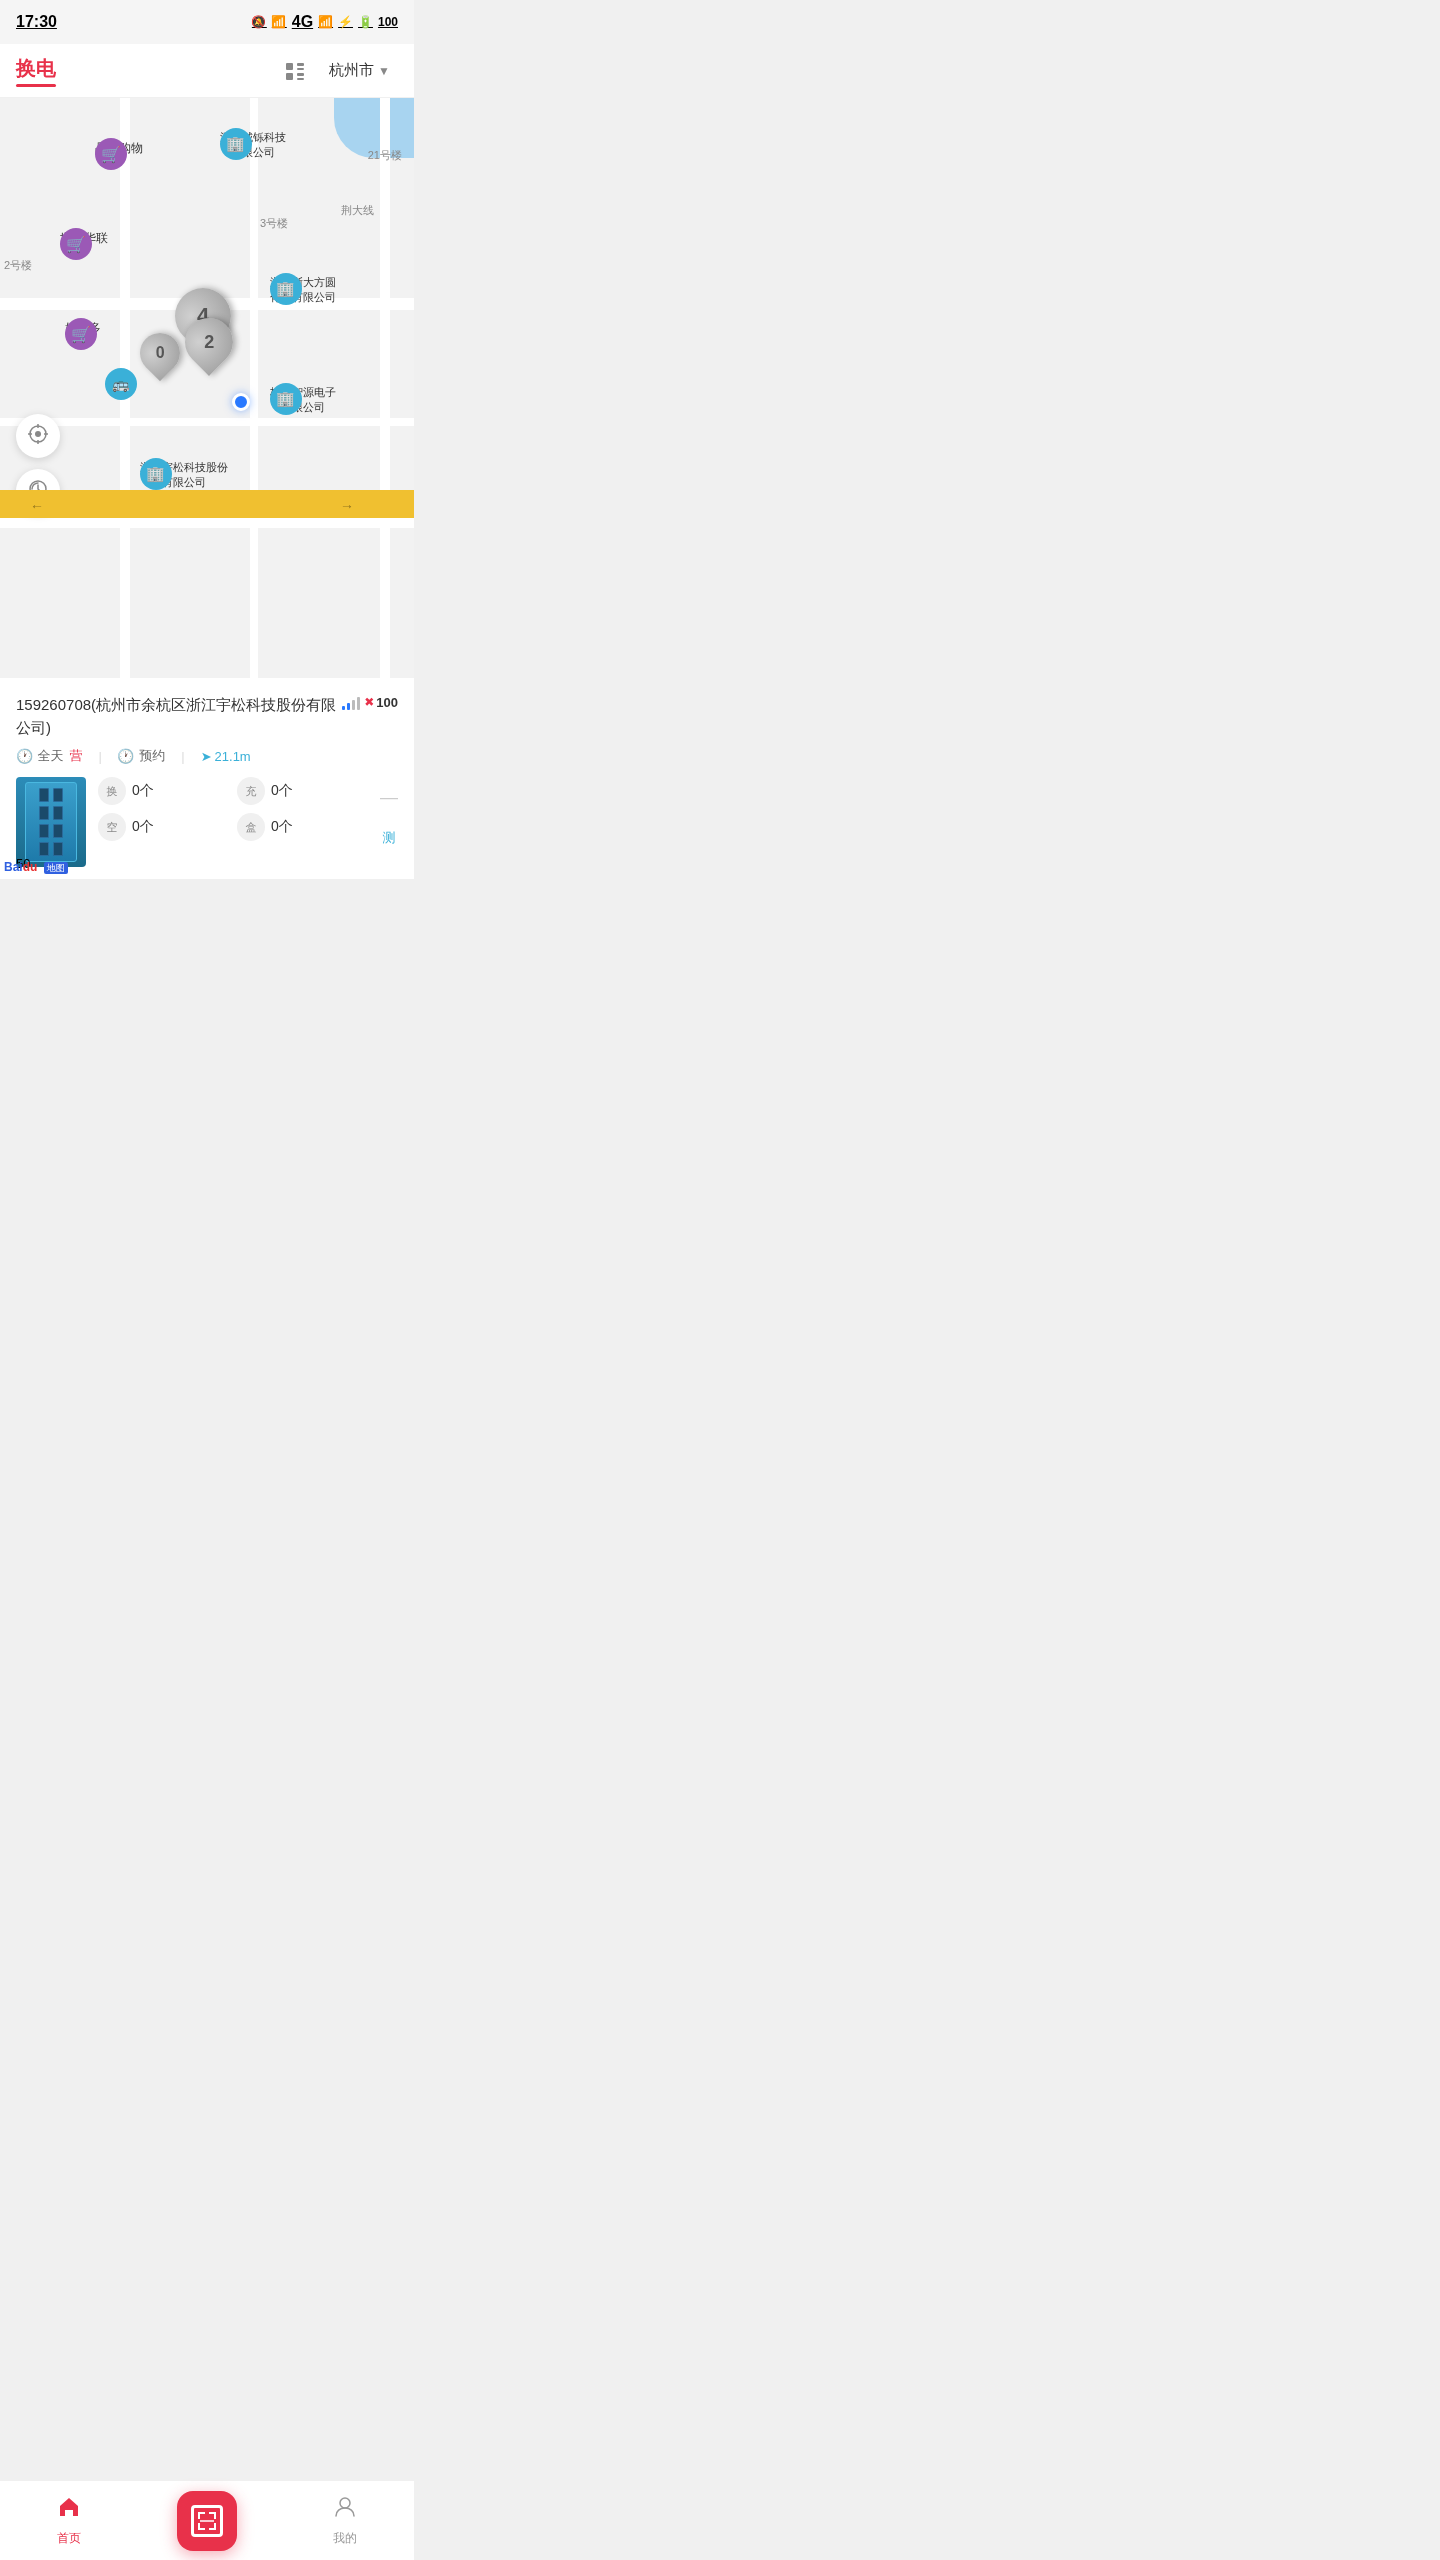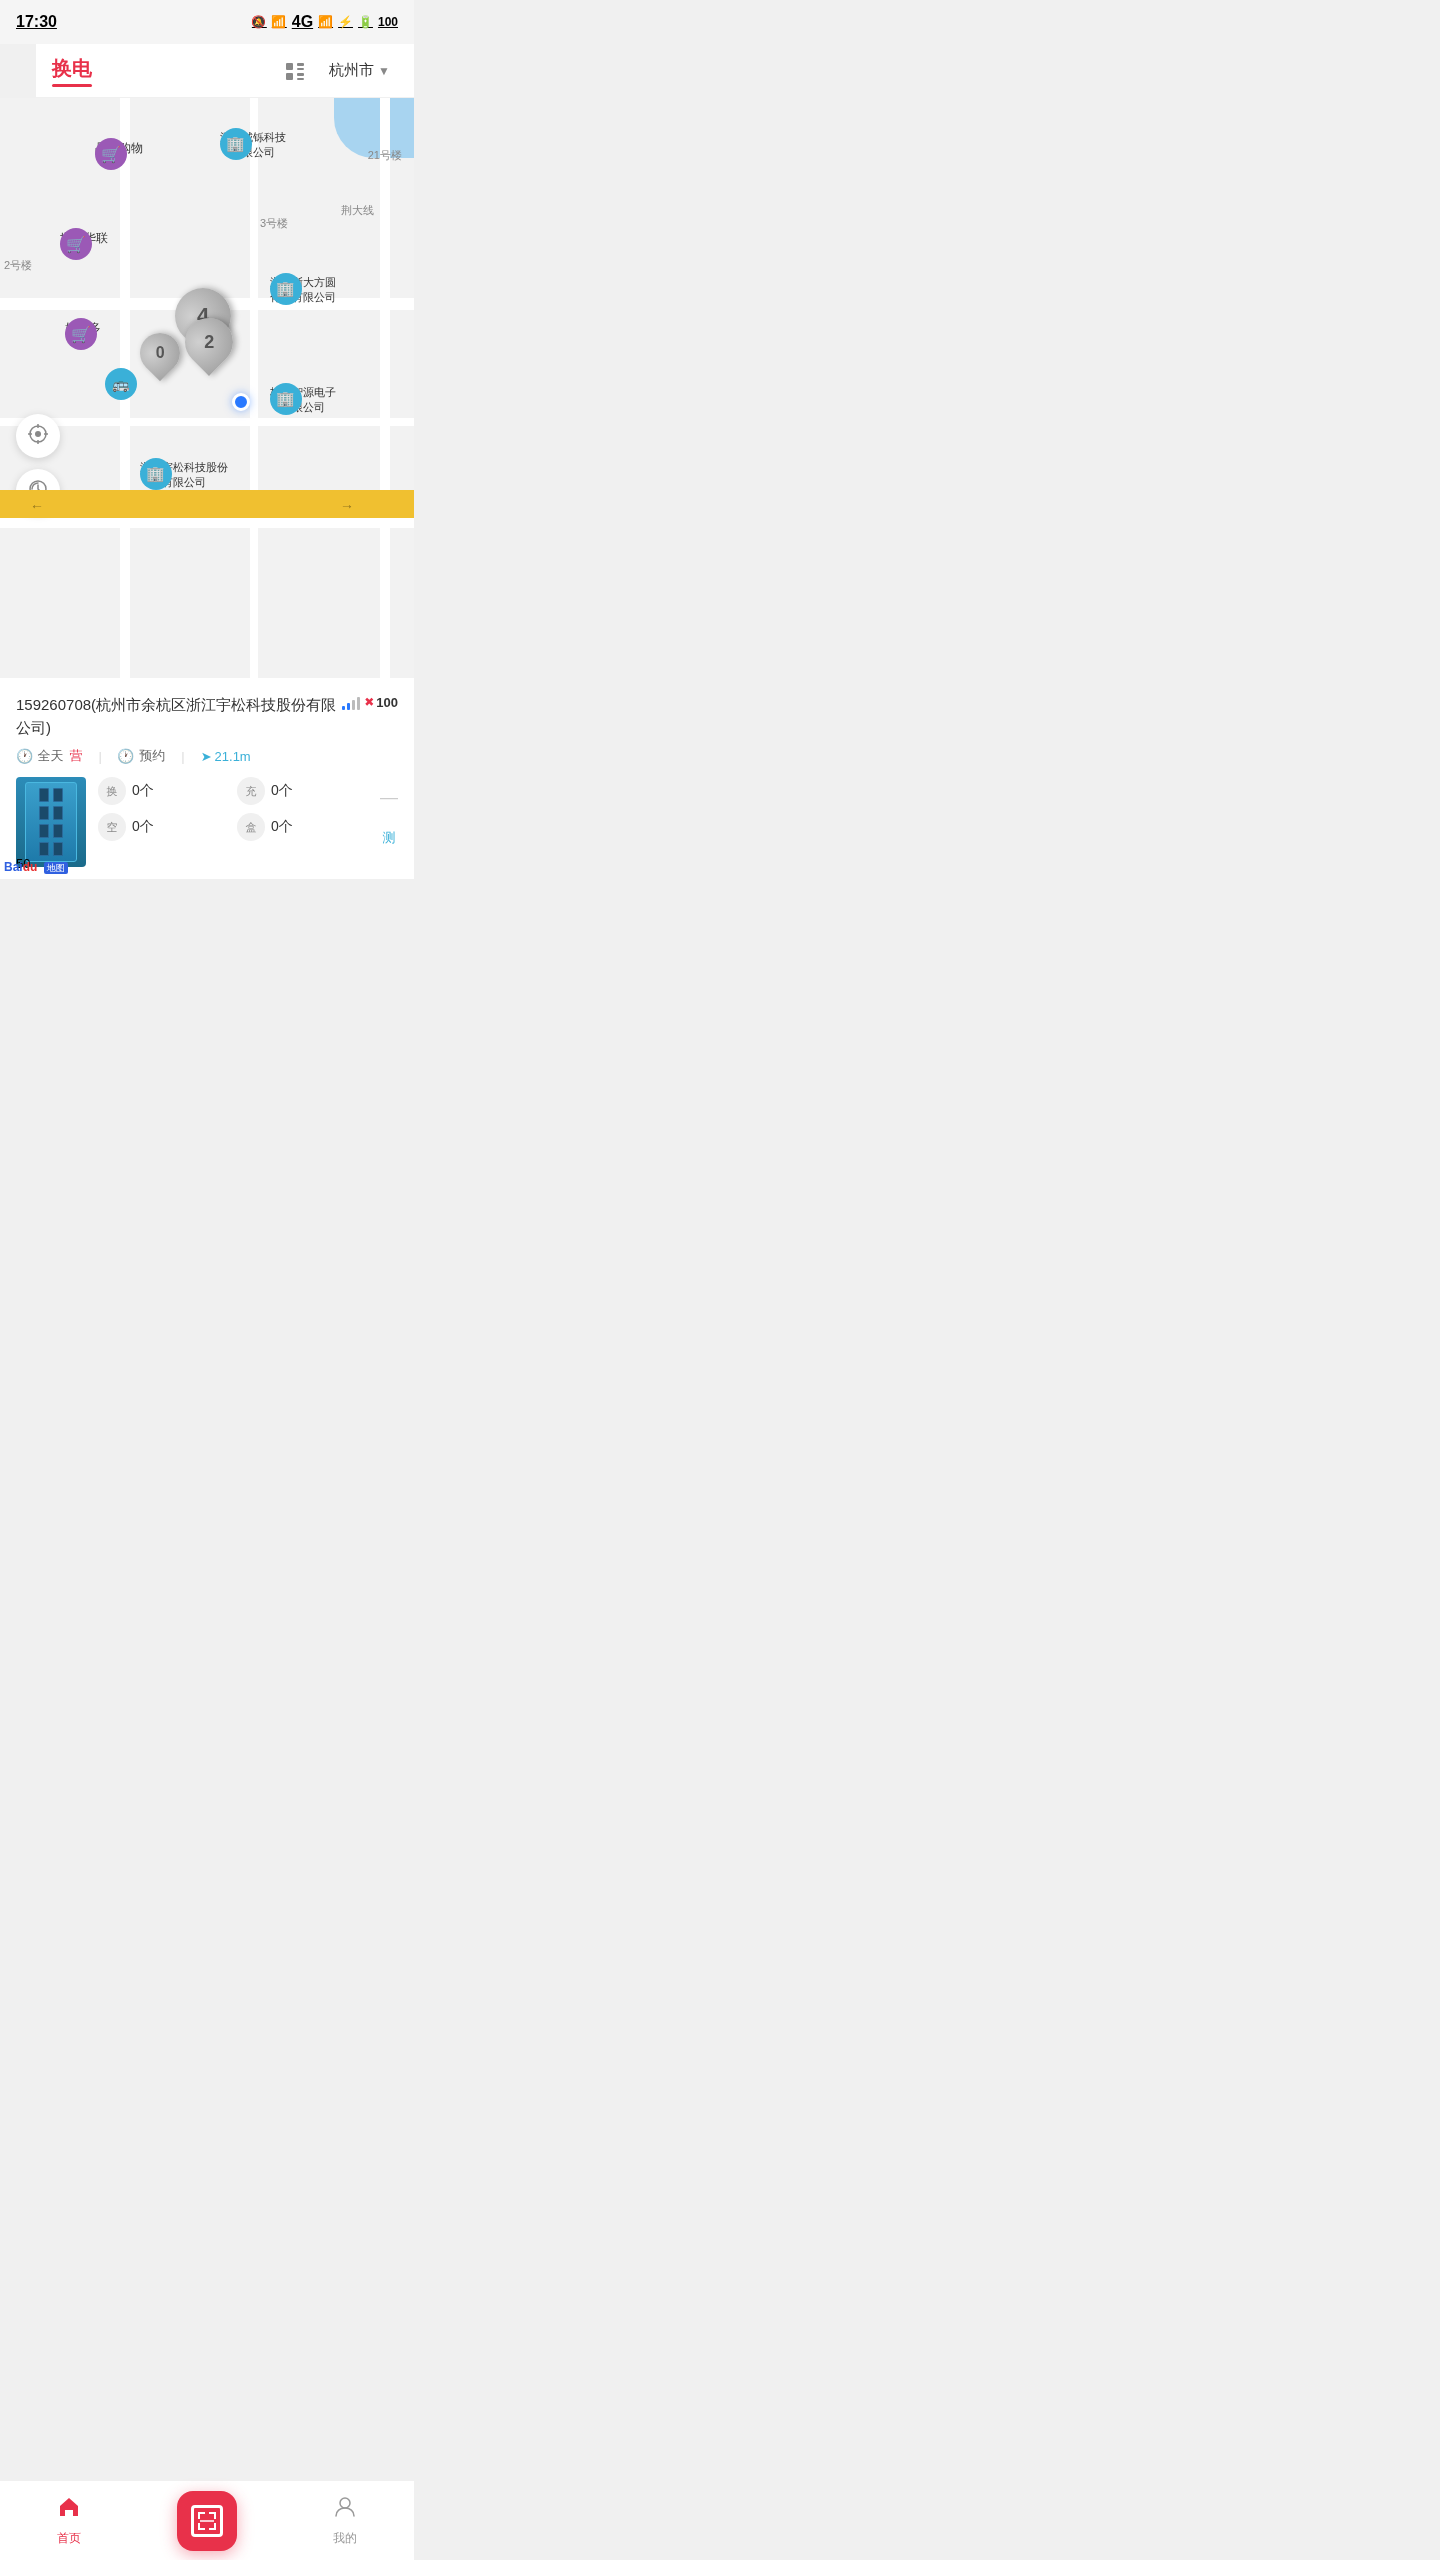--- a/index.html
+++ b/index.html
@@ -35,21 +35,20 @@
     .top-nav {
       background: #fff;
       height: 54px;
       display: flex;
       align-items: center;
       justify-content: space-between;
       padding: 0 16px;
       position: relative;
       z-index: 100;
       border-bottom: 1px solid #f0f0f0;
-      margin-left: 36px;
     }
     .nav-title-wrap { display: flex; flex-direction: column; align-items: flex-start; }
     .nav-title {
       color: #e8314a;
       font-size: 20px;
       font-weight: 600;
     }
     .nav-underline {
       width: 100%;
       height: 3px;

